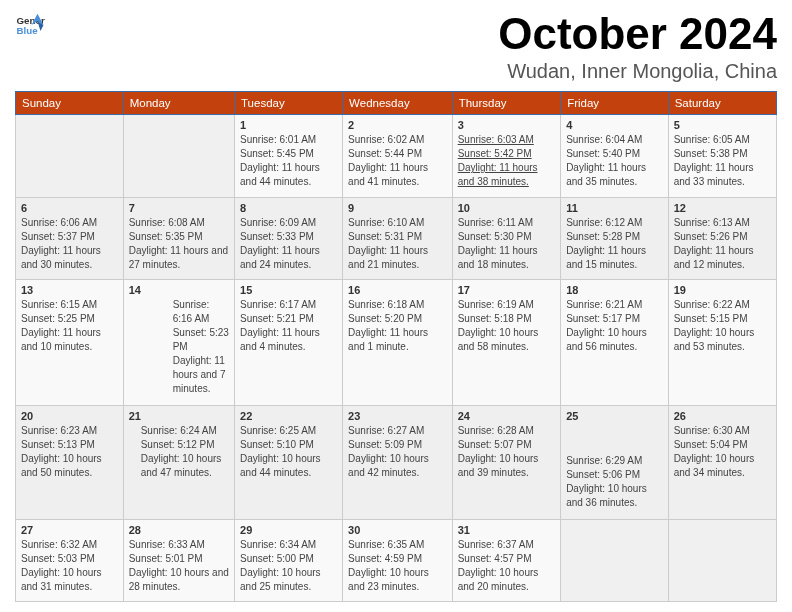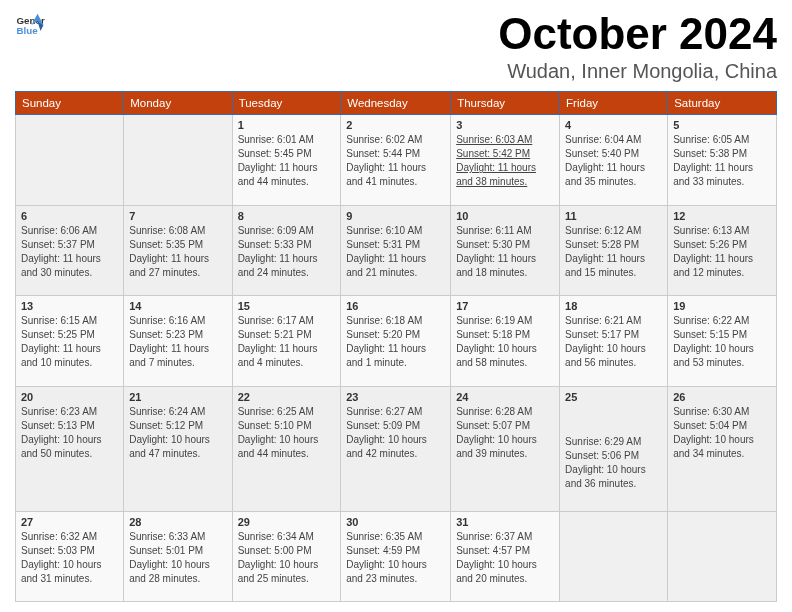--- a/index.html
+++ b/index.html
@@ -203,21 +203,21 @@
         </tr>
         <tr>
           <td>
             <span class="day-num">13</span>
             <div class="day-detail" style="white-space: pre-line;">Sunrise: 6:15 AM
 Sunset: 5:25 PM
 Daylight: 11 hours and 10 minutes.</div>
           </td>
           <td>
             <span class="day-num">14</span>
-            <div class="day-detail" style="white-space: pre-line;">Sunrise: 6:16 AM
+            <div class="day-detail" style="white-space: pre-line; margin-left: 44px;">Sunrise: 6:16 AM
 Sunset: 5:23 PM
 Daylight: 11 hours and 7 minutes.</div>
           </td>
           <td>
             <span class="day-num">15</span>
             <div class="day-detail" style="white-space: pre-line;">Sunrise: 6:17 AM
 Sunset: 5:21 PM
 Daylight: 11 hours and 4 minutes.</div>
           </td>
           <td>
@@ -247,21 +247,21 @@
         </tr>
         <tr>
           <td>
             <span class="day-num">20</span>
             <div class="day-detail" style="white-space: pre-line;">Sunrise: 6:23 AM
 Sunset: 5:13 PM
 Daylight: 10 hours and 50 minutes.</div>
           </td>
           <td>
             <span class="day-num">21</span>
-            <div class="day-detail" style="white-space: pre-line;">Sunrise: 6:24 AM
+            <div class="day-detail" style="white-space: pre-line; margin-left: 12px;">Sunrise: 6:24 AM
 Sunset: 5:12 PM
 Daylight: 10 hours and 47 minutes.</div>
           </td>
           <td>
             <span class="day-num">22</span>
             <div class="day-detail" style="white-space: pre-line;">Sunrise: 6:25 AM
 Sunset: 5:10 PM
 Daylight: 10 hours and 44 minutes.</div>
           </td>
           <td>

